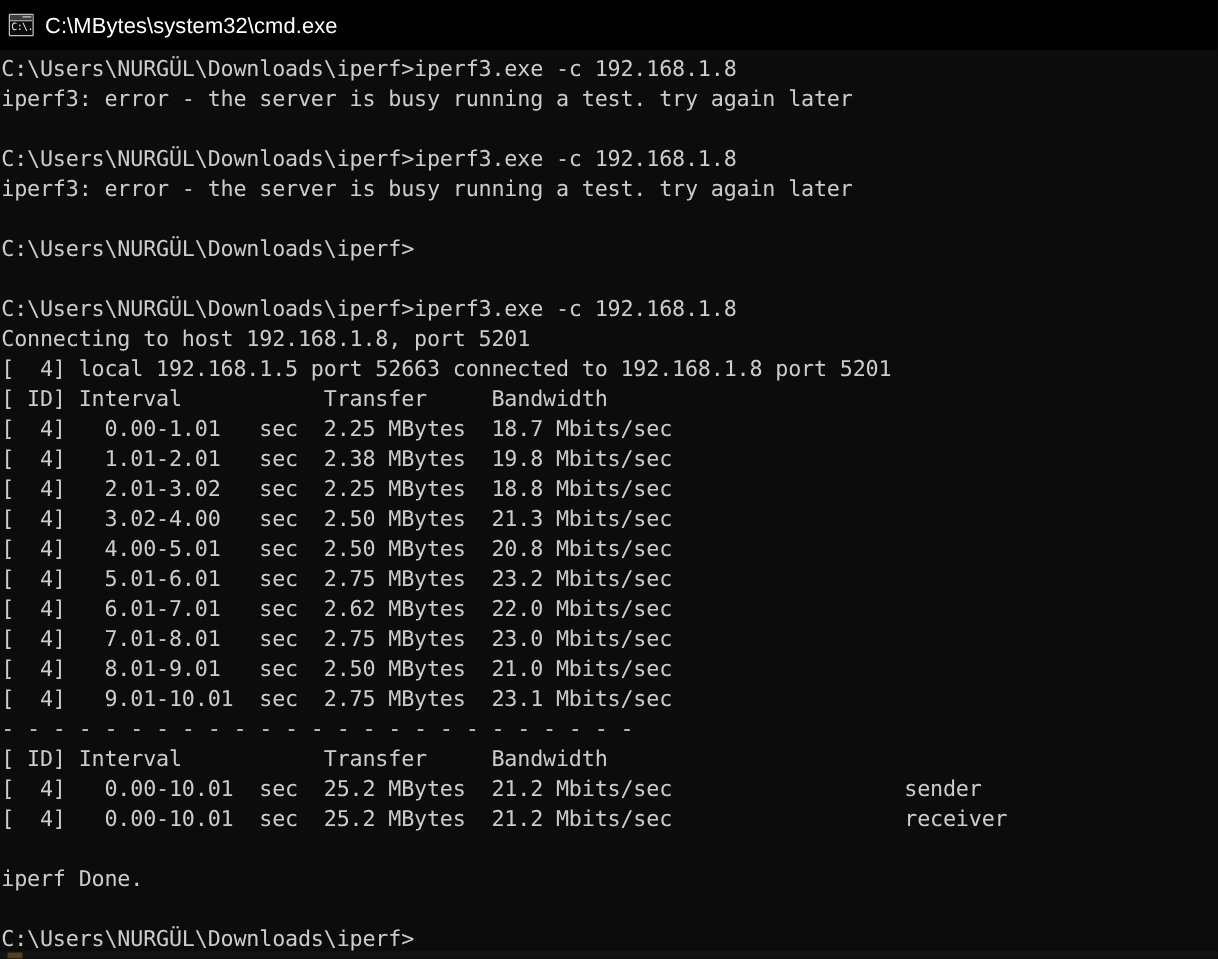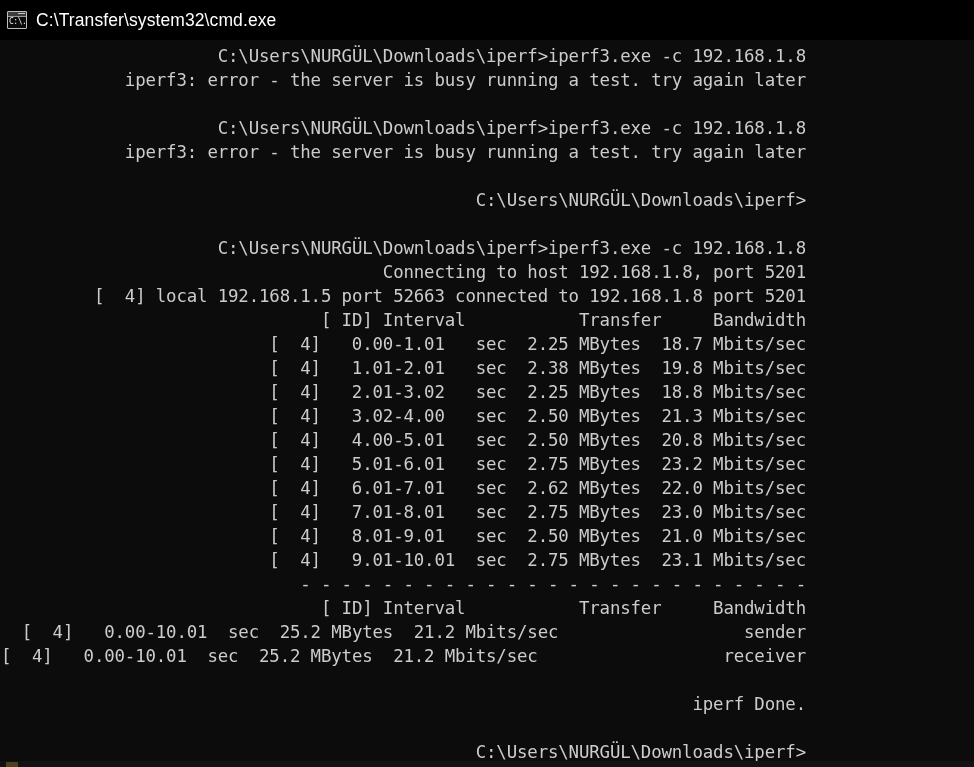--- a/index.html
+++ b/index.html
@@ -108,21 +108,20 @@
     line-height: 24px;
     letter-spacing: -0.15px;
     white-space: pre;
     tab-size: 8;
   }
 
   .console-line {
     display: block;
     height: 24px;
     white-space: pre;
-    text-align: right;
   }
 
   
   #taskbar-sliver {
     position: absolute;
     left: 0;
     bottom: 0;
     width: 974px;
     height: 6px;
     background: #131313;
@@ -151,21 +150,21 @@
 </head>
 <body>
 
 <div id="window">
 
   <div id="titlebar">
     <div id="cmd-icon">
       <div class="titlestrip"></div>
       <div class="glyph">C:\.</div>
     </div>
-    <div id="title-text">C:\Transfer\system32\cmd.exe</div>
+    <div id="title-text">C:\MBytes\system32\cmd.exe</div>
   </div>
 
   <div id="console">
     <div id="console-text"><span class="console-line">C:\Users\NURGÜL\Downloads\iperf&gt;iperf3.exe -c 192.168.1.8</span><span class="console-line">iperf3: error - the server is busy running a test. try again later</span><span class="console-line">&nbsp;</span><span class="console-line">C:\Users\NURGÜL\Downloads\iperf&gt;iperf3.exe -c 192.168.1.8</span><span class="console-line">iperf3: error - the server is busy running a test. try again later</span><span class="console-line">&nbsp;</span><span class="console-line">C:\Users\NURGÜL\Downloads\iperf&gt;</span><span class="console-line">&nbsp;</span><span class="console-line">C:\Users\NURGÜL\Downloads\iperf&gt;iperf3.exe -c 192.168.1.8</span><span class="console-line">Connecting to host 192.168.1.8, port 5201</span><span class="console-line">[  4] local 192.168.1.5 port 52663 connected to 192.168.1.8 port 5201</span><span class="console-line">[ ID] Interval           Transfer     Bandwidth</span><span class="console-line">[  4]   0.00-1.01   sec  2.25 MBytes  18.7 Mbits/sec</span><span class="console-line">[  4]   1.01-2.01   sec  2.38 MBytes  19.8 Mbits/sec</span><span class="console-line">[  4]   2.01-3.02   sec  2.25 MBytes  18.8 Mbits/sec</span><span class="console-line">[  4]   3.02-4.00   sec  2.50 MBytes  21.3 Mbits/sec</span><span class="console-line">[  4]   4.00-5.01   sec  2.50 MBytes  20.8 Mbits/sec</span><span class="console-line">[  4]   5.01-6.01   sec  2.75 MBytes  23.2 Mbits/sec</span><span class="console-line">[  4]   6.01-7.01   sec  2.62 MBytes  22.0 Mbits/sec</span><span class="console-line">[  4]   7.01-8.01   sec  2.75 MBytes  23.0 Mbits/sec</span><span class="console-line">[  4]   8.01-9.01   sec  2.50 MBytes  21.0 Mbits/sec</span><span class="console-line">[  4]   9.01-10.01  sec  2.75 MBytes  23.1 Mbits/sec</span><span class="console-line">- - - - - - - - - - - - - - - - - - - - - - - - -</span><span class="console-line">[ ID] Interval           Transfer     Bandwidth</span><span class="console-line">[  4]   0.00-10.01  sec  25.2 MBytes  21.2 Mbits/sec                  sender</span><span class="console-line">[  4]   0.00-10.01  sec  25.2 MBytes  21.2 Mbits/sec                  receiver</span><span class="console-line">&nbsp;</span><span class="console-line">iperf Done.</span><span class="console-line">&nbsp;</span><span class="console-line">C:\Users\NURGÜL\Downloads\iperf&gt;</span></div>
   </div>
 
   <div id="taskbar-sliver">
     <div class="tb-icon" style="left:6px"></div>
     <div class="tb-label"></div>
   </div>

